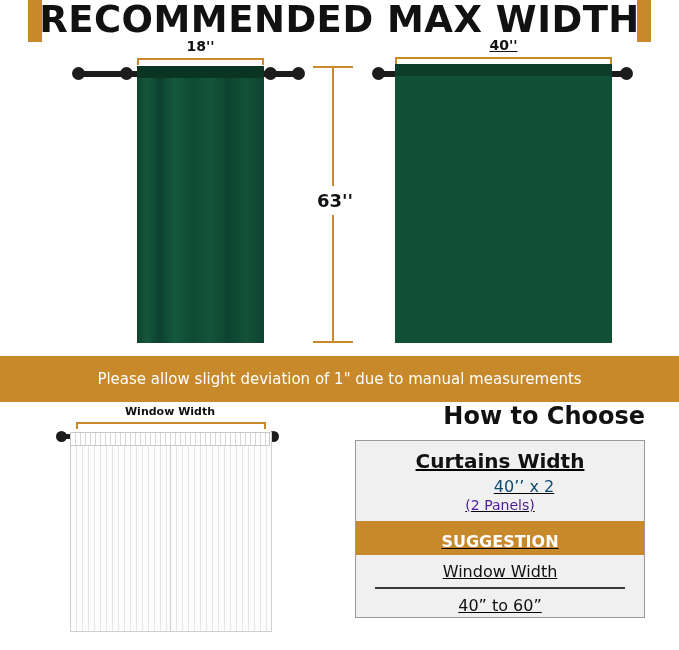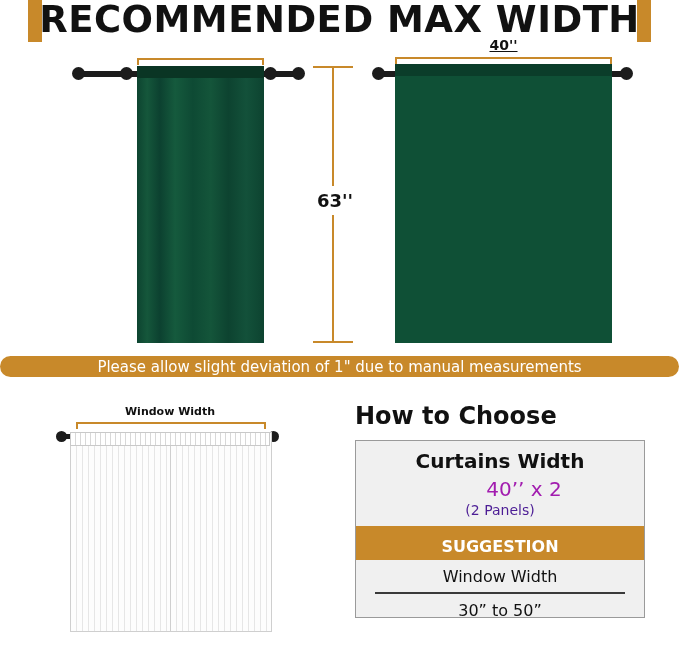--- a/index.html
+++ b/index.html
@@ -157,44 +157,45 @@
     background: #fbfbfb;
     border: 1px solid #cfcfcf;
   }
 
   
   .how-title {
     position: absolute;
     font-size: 24px;
     font-weight: bold;
     color: #111111;
-    text-align: left;
+    text-align: right;
     font-family: "DejaVu Sans", sans-serif;
   }
   .table {
     position: absolute;
     left: 355px;
     top: 440px;
     width: 290px;
     height: 178px;
     background: #f0f0f0;
     border: 1px solid #9a9a9a;
     box-sizing: border-box;
     text-align: center;
+    text-decoration: underline;
   }
   .tbl-head {
     font-size: 20px;
     font-weight: bold;
     color: #111111;
     padding-top: 8px;
     font-family: "DejaVu Sans", sans-serif;
   }
   .tbl-sub {
-    font-size: 20px;
-    color: #a21caf;
+    font-size: 16px;
+    color: #0c4a6e;
     padding-top: 4px;
     font-family: "DejaVu Sans", sans-serif;
     padding-left: 48px;
   }
   .tbl-sub2 {
     font-size: 14px;
     color: #4c1d95;
     padding-top: 1px;
     font-family: "DejaVu Sans", sans-serif;
   }
@@ -224,20 +225,21 @@
 <body>
 
 <div class="page">
 
   <div class="top-bar-left"></div>
   <div class="top-bar-right"></div>
 
   <div class="title">RECOMMENDED MAX WIDTH</div>
 
   <div class="hbracket" style="left:137px; top:58px; width:127px;"></div>
+  <div class="hlabel" style="left:137px; top:38px; width:127px;">18''</div>
 
   <div class="rod" style="left:80px; top:71px; width:222px;"></div>
   <div class="finial" style="left:72px; top:67px;"></div>
   <div class="finial" style="left:120px; top:67px;"></div>
   <div class="finial" style="left:264px; top:67px;"></div>
   <div class="finial" style="left:292px; top:67px;"></div>
 
   <div class="curtain dark-a" style="left:137px; top:66px; width:127px; height:277px;"></div>
   <div class="curtain-top" style="left:137px; top:66px; width:127px; background:#0a3524;"></div>
 
@@ -249,21 +251,21 @@
   <div class="finial" style="left:620px; top:67px;"></div>
 
   <div class="curtain flat" style="left:395px; top:64px; width:217px; height:279px;"></div>
   <div class="curtain-top" style="left:395px; top:64px; width:217px; background:#0b3d2a;"></div>
 
   <div class="vcap" style="left:313px; top:66px; width:40px;"></div>
   <div class="vline" style="left:332px; top:66px; height:277px;"></div>
   <div class="vcap" style="left:313px; top:341px; width:40px;"></div>
   <div class="vlabel" style="left:315px; top:186px;">63''</div>
 
-  <div class="banner" style="top:356px; height:21px;border-radius:11px;">
+  <div class="banner" style="top:356px; height:46px;">
     <span>Please allow slight deviation of 1" due to manual measurements</span>
   </div>
 
   <div class="ww-label" style="left:70px; top:405px; width:200px;">Window Width</div>
   <div class="hbracket" style="left:76px; top:422px; width:190px; border-color:#c8892a;"></div>
 
   <div class="rod" style="left:62px; top:434px; width:213px; height:5px;"></div>
   <div class="finial" style="left:56px; top:431px; width:11px; height:11px;"></div>
   <div class="finial" style="left:268px; top:431px; width:11px; height:11px;"></div>
 
@@ -277,16 +279,16 @@
 
   <div class="how-title" style="left:355px; top:402px; width:290px;">How to Choose</div>
 
   <div class="table">
     <div class="tbl-head">Curtains Width</div>
     <div class="tbl-sub">40’’ x 2</div>
     <div class="tbl-sub2">(2 Panels)</div>
     <div class="tbl-suggestion">SUGGESTION</div>
     <div class="tbl-row">Window Width</div>
     <div class="tbl-div"></div>
-    <div class="tbl-row">30” to 50”</div>
+    <div class="tbl-row">40” to 60”</div>
   </div>
 
 </div>
 
 </body></html>

